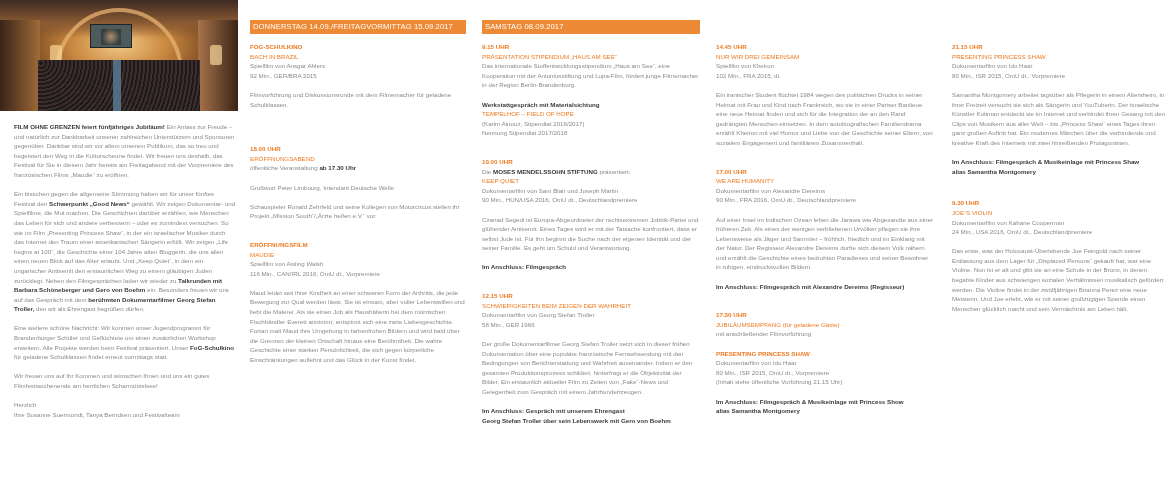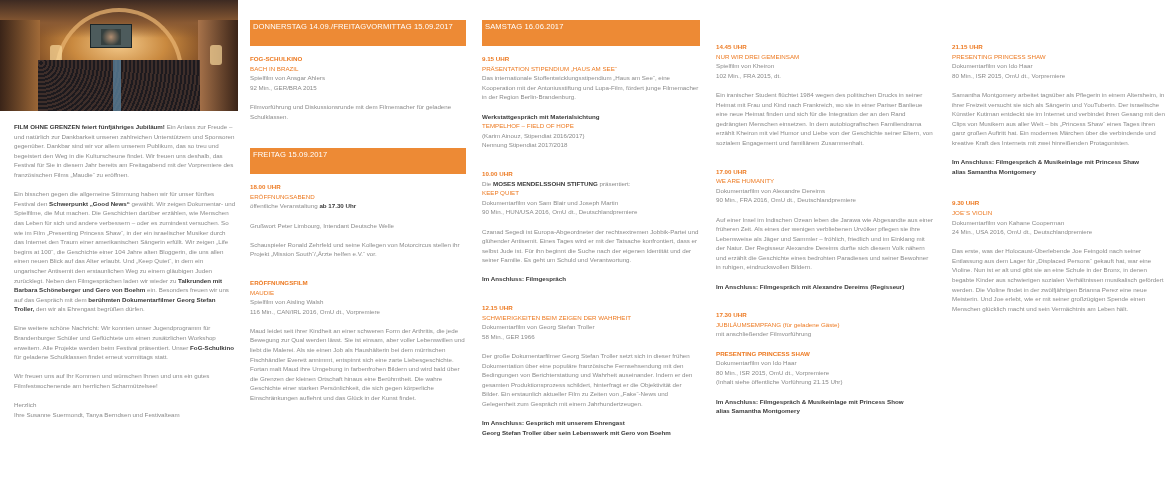--- a/index.html
+++ b/index.html
@@ -24,21 +24,21 @@
   .photo .screen::after { content: ""; position: absolute; left: 10px; top: 4px; width: 20px; height: 16px; background: radial-gradient(circle,#b08d70 0%,#35403f 70%); }
   .photo .audience { position: absolute; left: 38px; top: 60px; width: 162px; height: 51px;
     background: repeating-radial-gradient(circle at 3px 3px, #1d1a1e 0 2px, #3e2e2a 2px 4px); }
   .photo .aisle { position: absolute; left: 113px; top: 60px; width: 8px; height: 51px; background: #5a7f9a; opacity: .8; }
   .photo .lamp-l { position: absolute; left: 50px; top: 45px; width: 12px; height: 20px; background: #f8d79a; opacity: .7; border-radius: 3px; }
   .photo .lamp-r { position: absolute; left: 210px; top: 45px; width: 12px; height: 20px; background: #f8d79a; opacity: .7; border-radius: 3px; }
 
   .intro { padding: 11px 2px 0 14px; }
   .intro p { margin-bottom: 9.6px; }
   .b { color: #3a3a3a; font-weight: bold; }
-  .bar { background: #ed8a35; color: #ffffff; font-size: 7.6px; line-height: 14px; height: 26px; padding-left: 3px; letter-spacing: .1px; white-space: nowrap; }
+  .bar { background: #ed8a35; color: #ffffff; font-size: 7.6px; line-height: 14px; height: 14px; padding-left: 3px; letter-spacing: .1px; white-space: nowrap; }
   .time { color: #ed7a22; font-weight: bold; }
   .otitle { color: #ed7a22; }
   .dark { color: #3a3a3a; font-weight: bold; }
   .gap { height: 9.6px; }
   .gap2 { height: 19px; }
   .block { }
 </style>
 </head>
 <body>
 
@@ -69,21 +69,20 @@
   <div style="height:8px"></div>
   <div class="block">
     <div class="time">FOG-SCHULKINO</div>
     <div class="otitle">BACH IN BRAZIL</div>
     <div>Spielfilm von Ansgar Ahlers</div>
     <div>92 Min., GER/BRA 2015</div>
     <div class="gap"></div>
     <div>Filmvorführung und Diskussionsrunde mit dem Filmemacher für geladene Schulklassen.</div>
   </div>
   <div style="height:27px"></div>
-  <div class="bar">FREITAG 15.09.2017</div>
   <div style="height:8px"></div>
   <div class="block">
     <div class="time">18.00 UHR</div>
     <div class="otitle">ERÖFFNUNGSABEND</div>
     <div><span>öffentliche Veranstaltung </span><span class="dark">ab 17.30 Uhr</span></div>
     <div class="gap"></div>
     <div>Grußwort Peter Limbourg, Intendant Deutsche Welle</div>
     <div class="gap"></div>
     <div>Schauspieler Ronald Zehrfeld und seine Kollegen von Motorcircus stellen ihr Projekt „Mission South“/„Ärzte helfen e.V.“ vor.</div>
   </div>
@@ -92,21 +91,21 @@
     <div class="time">ERÖFFNUNGSFILM</div>
     <div class="otitle">MAUDIE</div>
     <div>Spielfilm von Aisling Walsh</div>
     <div>116 Min., CAN/IRL 2016, OmU dt., Vorpremiere</div>
     <div class="gap"></div>
     <div>Maud leidet seit ihrer Kindheit an einer schweren Form der Arthritis, die jede Bewegung zur Qual werden lässt. Sie ist einsam, aber voller Lebenswillen und liebt die Malerei. Als sie einen Job als Haushälterin bei dem mürrischen Fischhändler Everett annimmt, entspinnt sich eine zarte Liebesgeschichte. Fortan malt Maud ihre Umgebung in farbenfrohen Bildern und wird bald über die Grenzen der kleinen Ortschaft hinaus eine Berühmtheit. Die wahre Geschichte einer starken Persönlichkeit, die sich gegen körperliche Einschränkungen auflehnt und das Glück in der Kunst findet.</div>
   </div>
 </div>
 
 <div class="col c3" style="top:20px;">
-  <div class="bar">SAMSTAG 16.06.2017</div>
+  <div class="bar">SAMSTAG 08.09.2017</div>
   <div style="height:8px"></div>
   <div class="block">
     <div class="time">9.15 UHR</div>
     <div class="otitle">PRÄSENTATION STIPENDIUM „HAUS AM SEE“</div>
     <div>Das internationale Stoffentwicklungsstipendium „Haus am See“, eine Kooperation mit der Antoniusstiftung und Lupa-Film, fördert junge Filmemacher in der Region Berlin-Brandenburg.</div>
     <div class="gap"></div>
     <div class="dark">Werkstattgespräch mit Materialsichtung</div>
     <div class="otitle">TEMPELHOF – FIELD OF HOPE</div>
     <div>(Karim Ainouz, Stipendiat 2016/2017)</div>
     <div>Nennung Stipendiat 2017/2018</div>

